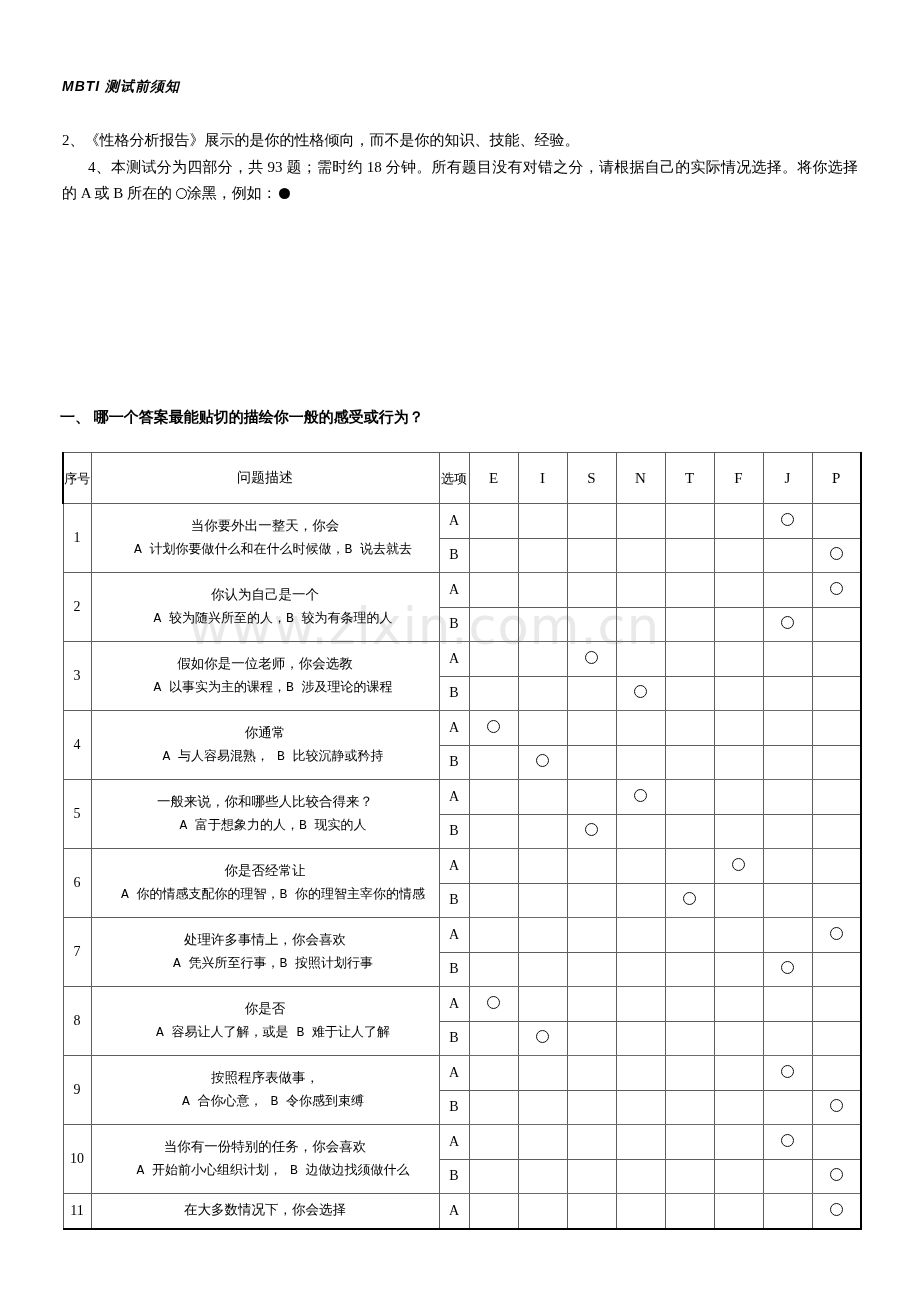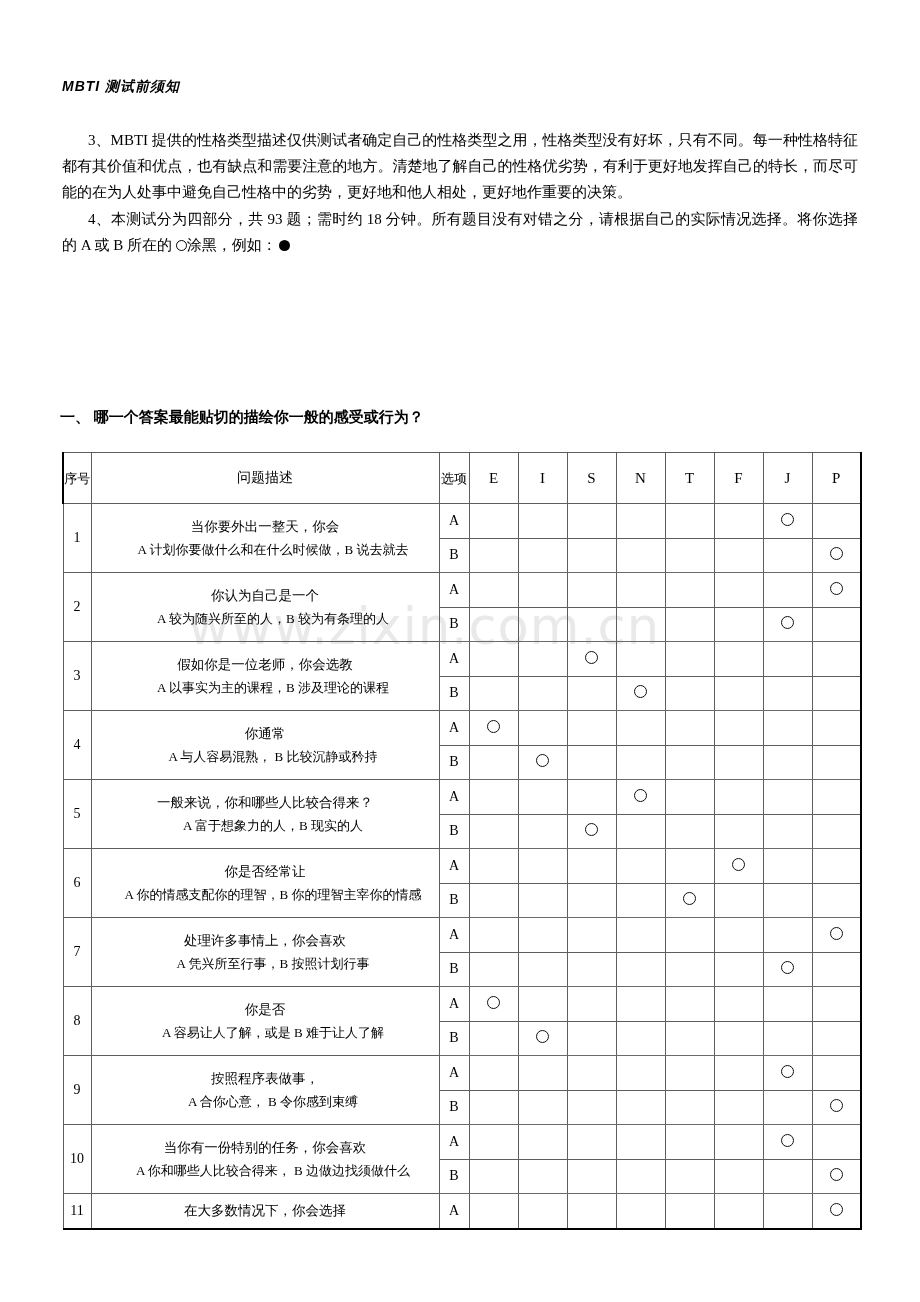--- a/index.html
+++ b/index.html
@@ -145,21 +145,21 @@
   td.c-no {
     border-left: 2px solid #000;
     font-size: 14px;
     font-family: "Liberation Serif", serif;
   }
   td.c-desc {
     text-align: left;
     padding: 0 6px 0 10px;
     font-size: 13.5px;
     line-height: 23px;
-    font-family: Liberation Serif, serif;
+    font-family: Liberation Mono, monospace;
     background: #fff;
   }
   td.c-opt {
     border-left: 2px solid #000;
     border-right: 2px solid #000;
     font-size: 14px;
     font-family: "Liberation Serif", serif;
     background: #fff;
     height: 33.5px;
   }
@@ -185,21 +185,21 @@
   .qtable tbody tr:last-child td { border-bottom: 2px solid #000; }
 </style>
 </head>
 <body>
 
 <div class="page">
 
   <div class="doc-title">MBTI 测试前须知</div>
 
   <div class="intro">
-    <p>3、MBTI 提供的性格类型描述仅供测试者确定自己的性格类型之用，性格类型没有好坏，只有不同。每一种性格特征都有其价值和优点，也有缺点和需要注意的地方。清楚地了解自己的性格优劣势，有利于更好地发挥自己的特长，而尽可能的在为人处事中避免自己性格中的劣势，更好地和他人相处，更好地作重要的决策。</p>
+    <p class="no-indent">2、《性格分析报告》展示的是你的性格倾向，而不是你的知识、技能、经验。</p>
     <p><span>4、本测试分为四部分，共 93 题；需时约 18 分钟。所有题目没有对错之分，请根据自己的实际情况选择。将你选择的 A 或 B 所在的</span> <span class="hollow-dot"></span><span>涂黑，例如：</span><span class="filled-dot"></span></p>
   </div>
 
   <div class="section-heading">一、 哪一个答案最能贴切的描绘你一般的感受或行为？</div>
 
   <div class="watermark">www.zixin.com.cn</div>
 
   <div class="qtable-wrap">
     <table class="qtable">
       <colgroup>
@@ -471,21 +471,21 @@
             <td class="c-mark"></td>
             <td class="c-mark"></td>
             <td class="c-mark"></td>
             <td class="c-mark"></td>
             <td class="c-mark last"><span class="circle"></span></td>
           </tr>
           <tr class="row-a">
             <td class="c-no" rowspan="2">10</td>
             <td class="c-desc" rowspan="2">
               <span class="desc-line1">当你有一份特别的任务，你会喜欢</span>
-              <span class="desc-line2">A 你和哪些人比较合得来， B 边做边找须做什么</span>
+              <span class="desc-line2">A 开始前小心组织计划， B 边做边找须做什么</span>
             </td>
             <td class="c-opt">A</td>
             <td class="c-mark"></td>
             <td class="c-mark"></td>
             <td class="c-mark"></td>
             <td class="c-mark"></td>
             <td class="c-mark"></td>
             <td class="c-mark"></td>
             <td class="c-mark"><span class="circle"></span></td>
             <td class="c-mark last"></td>

